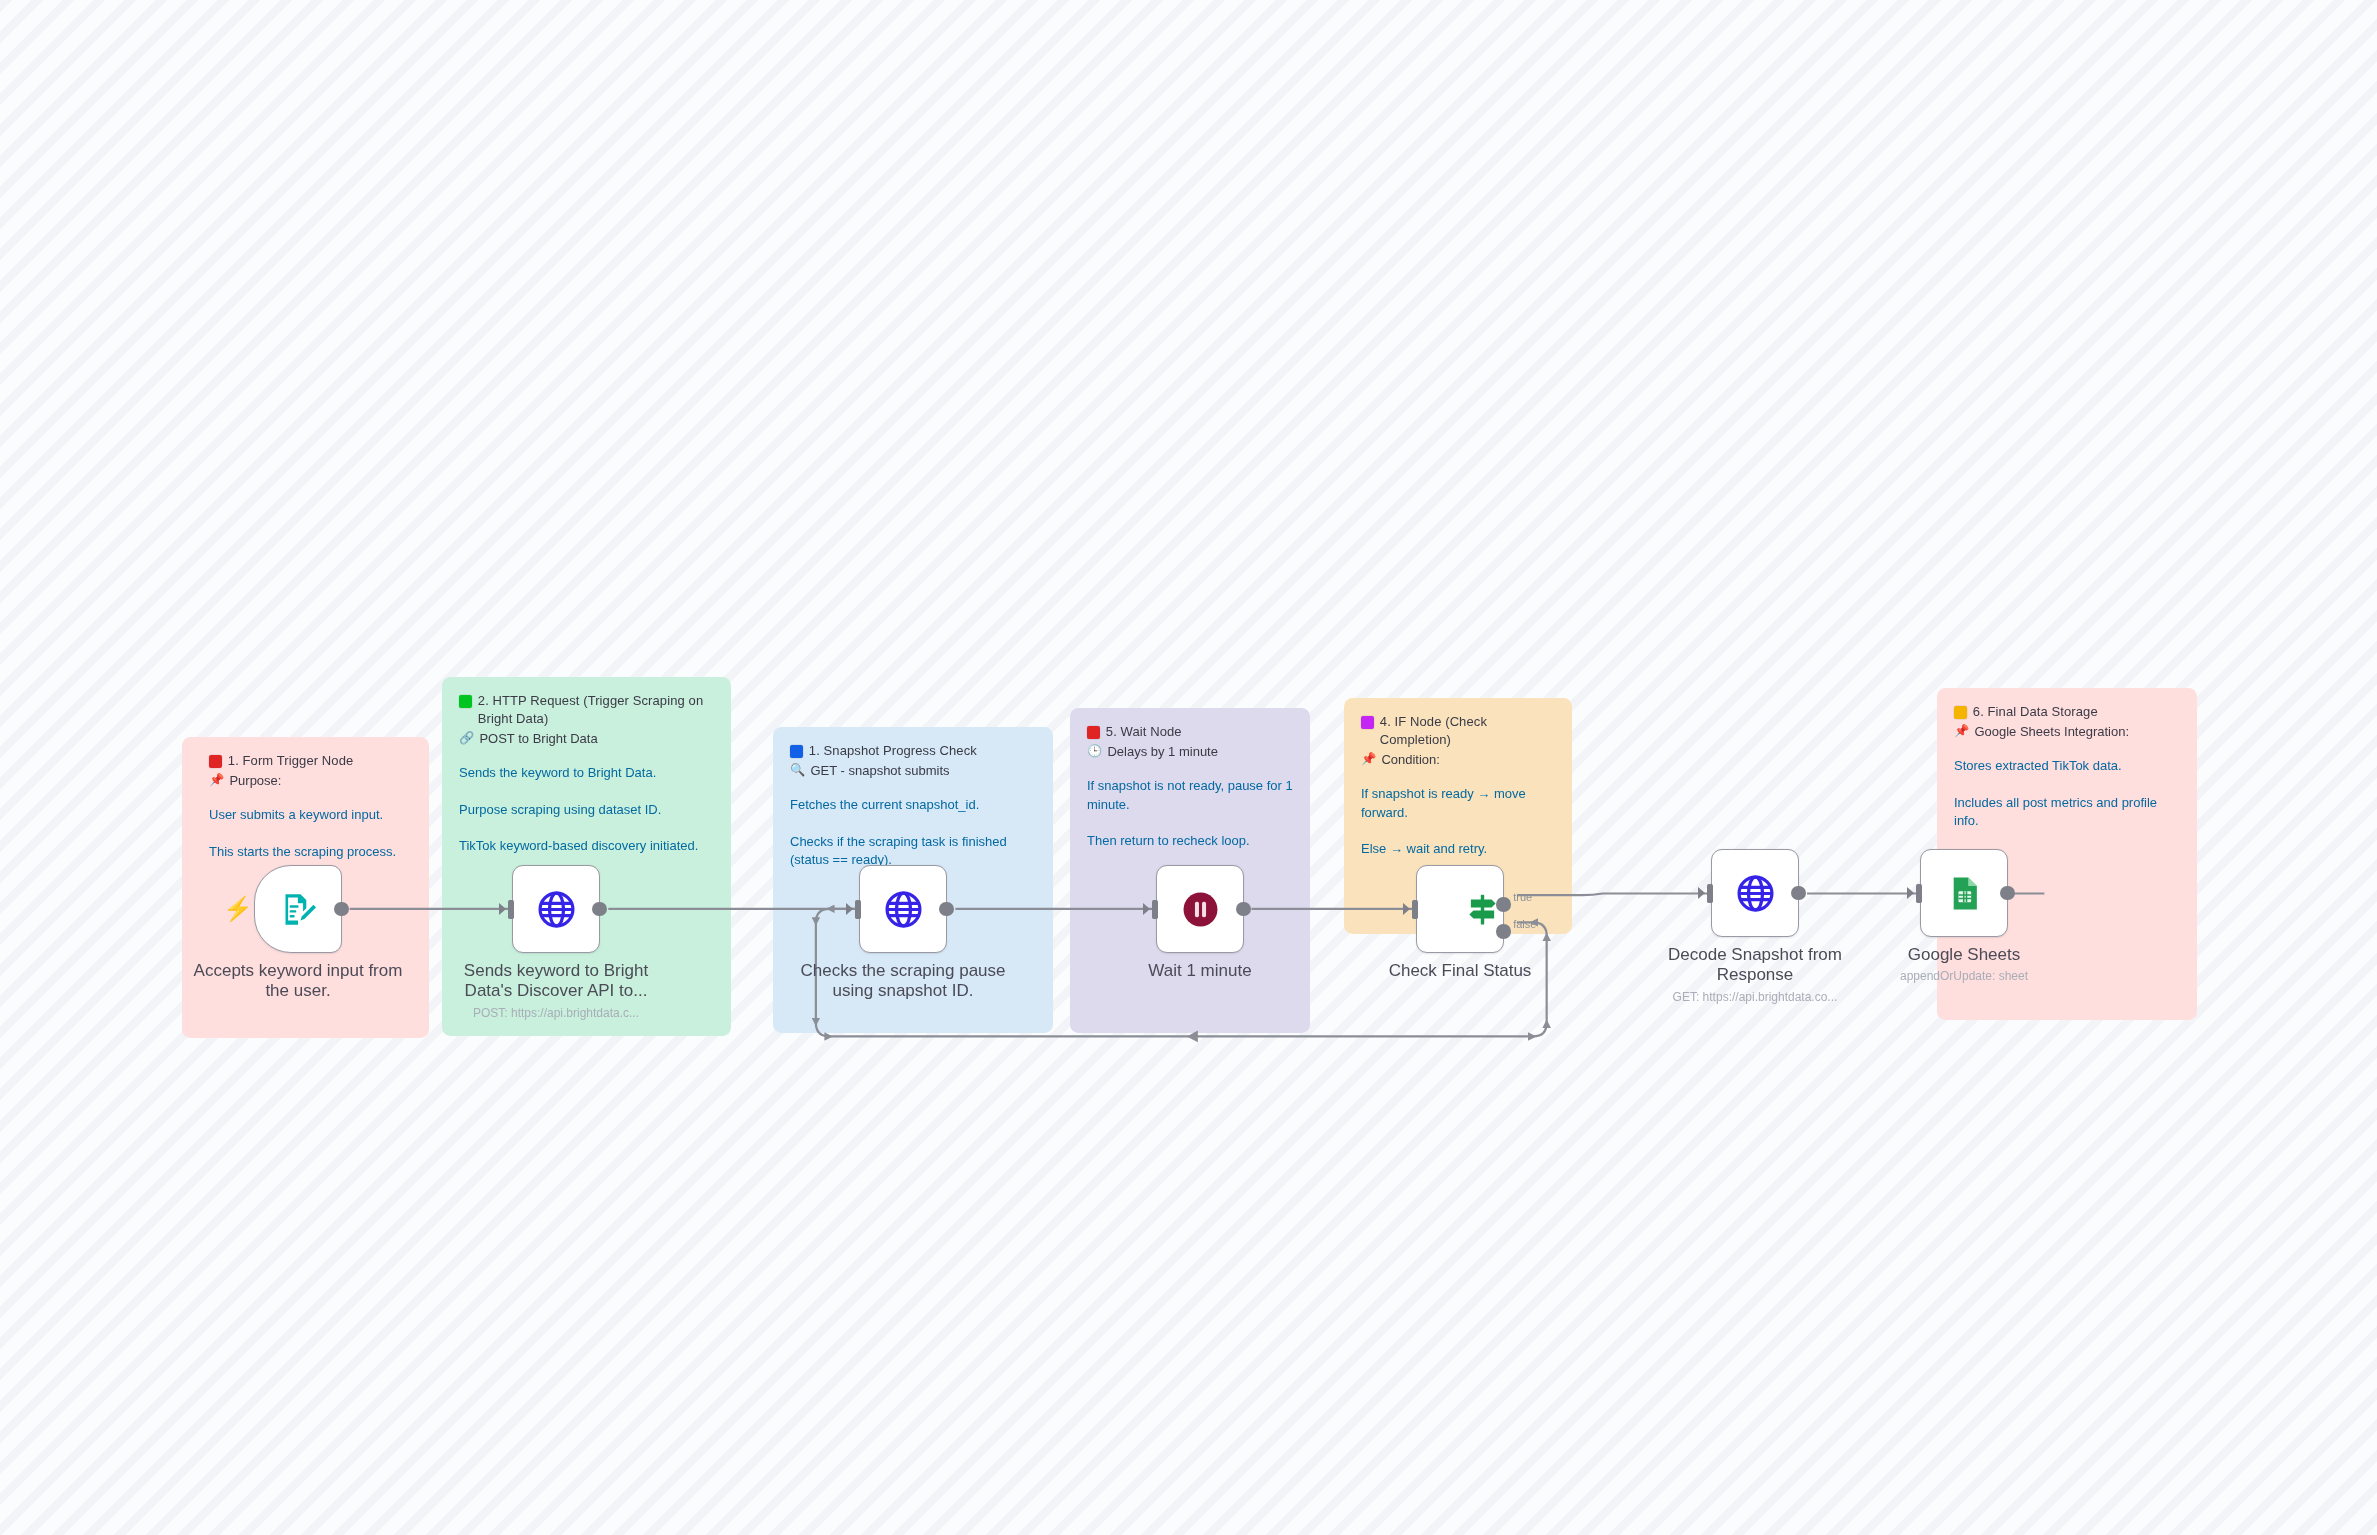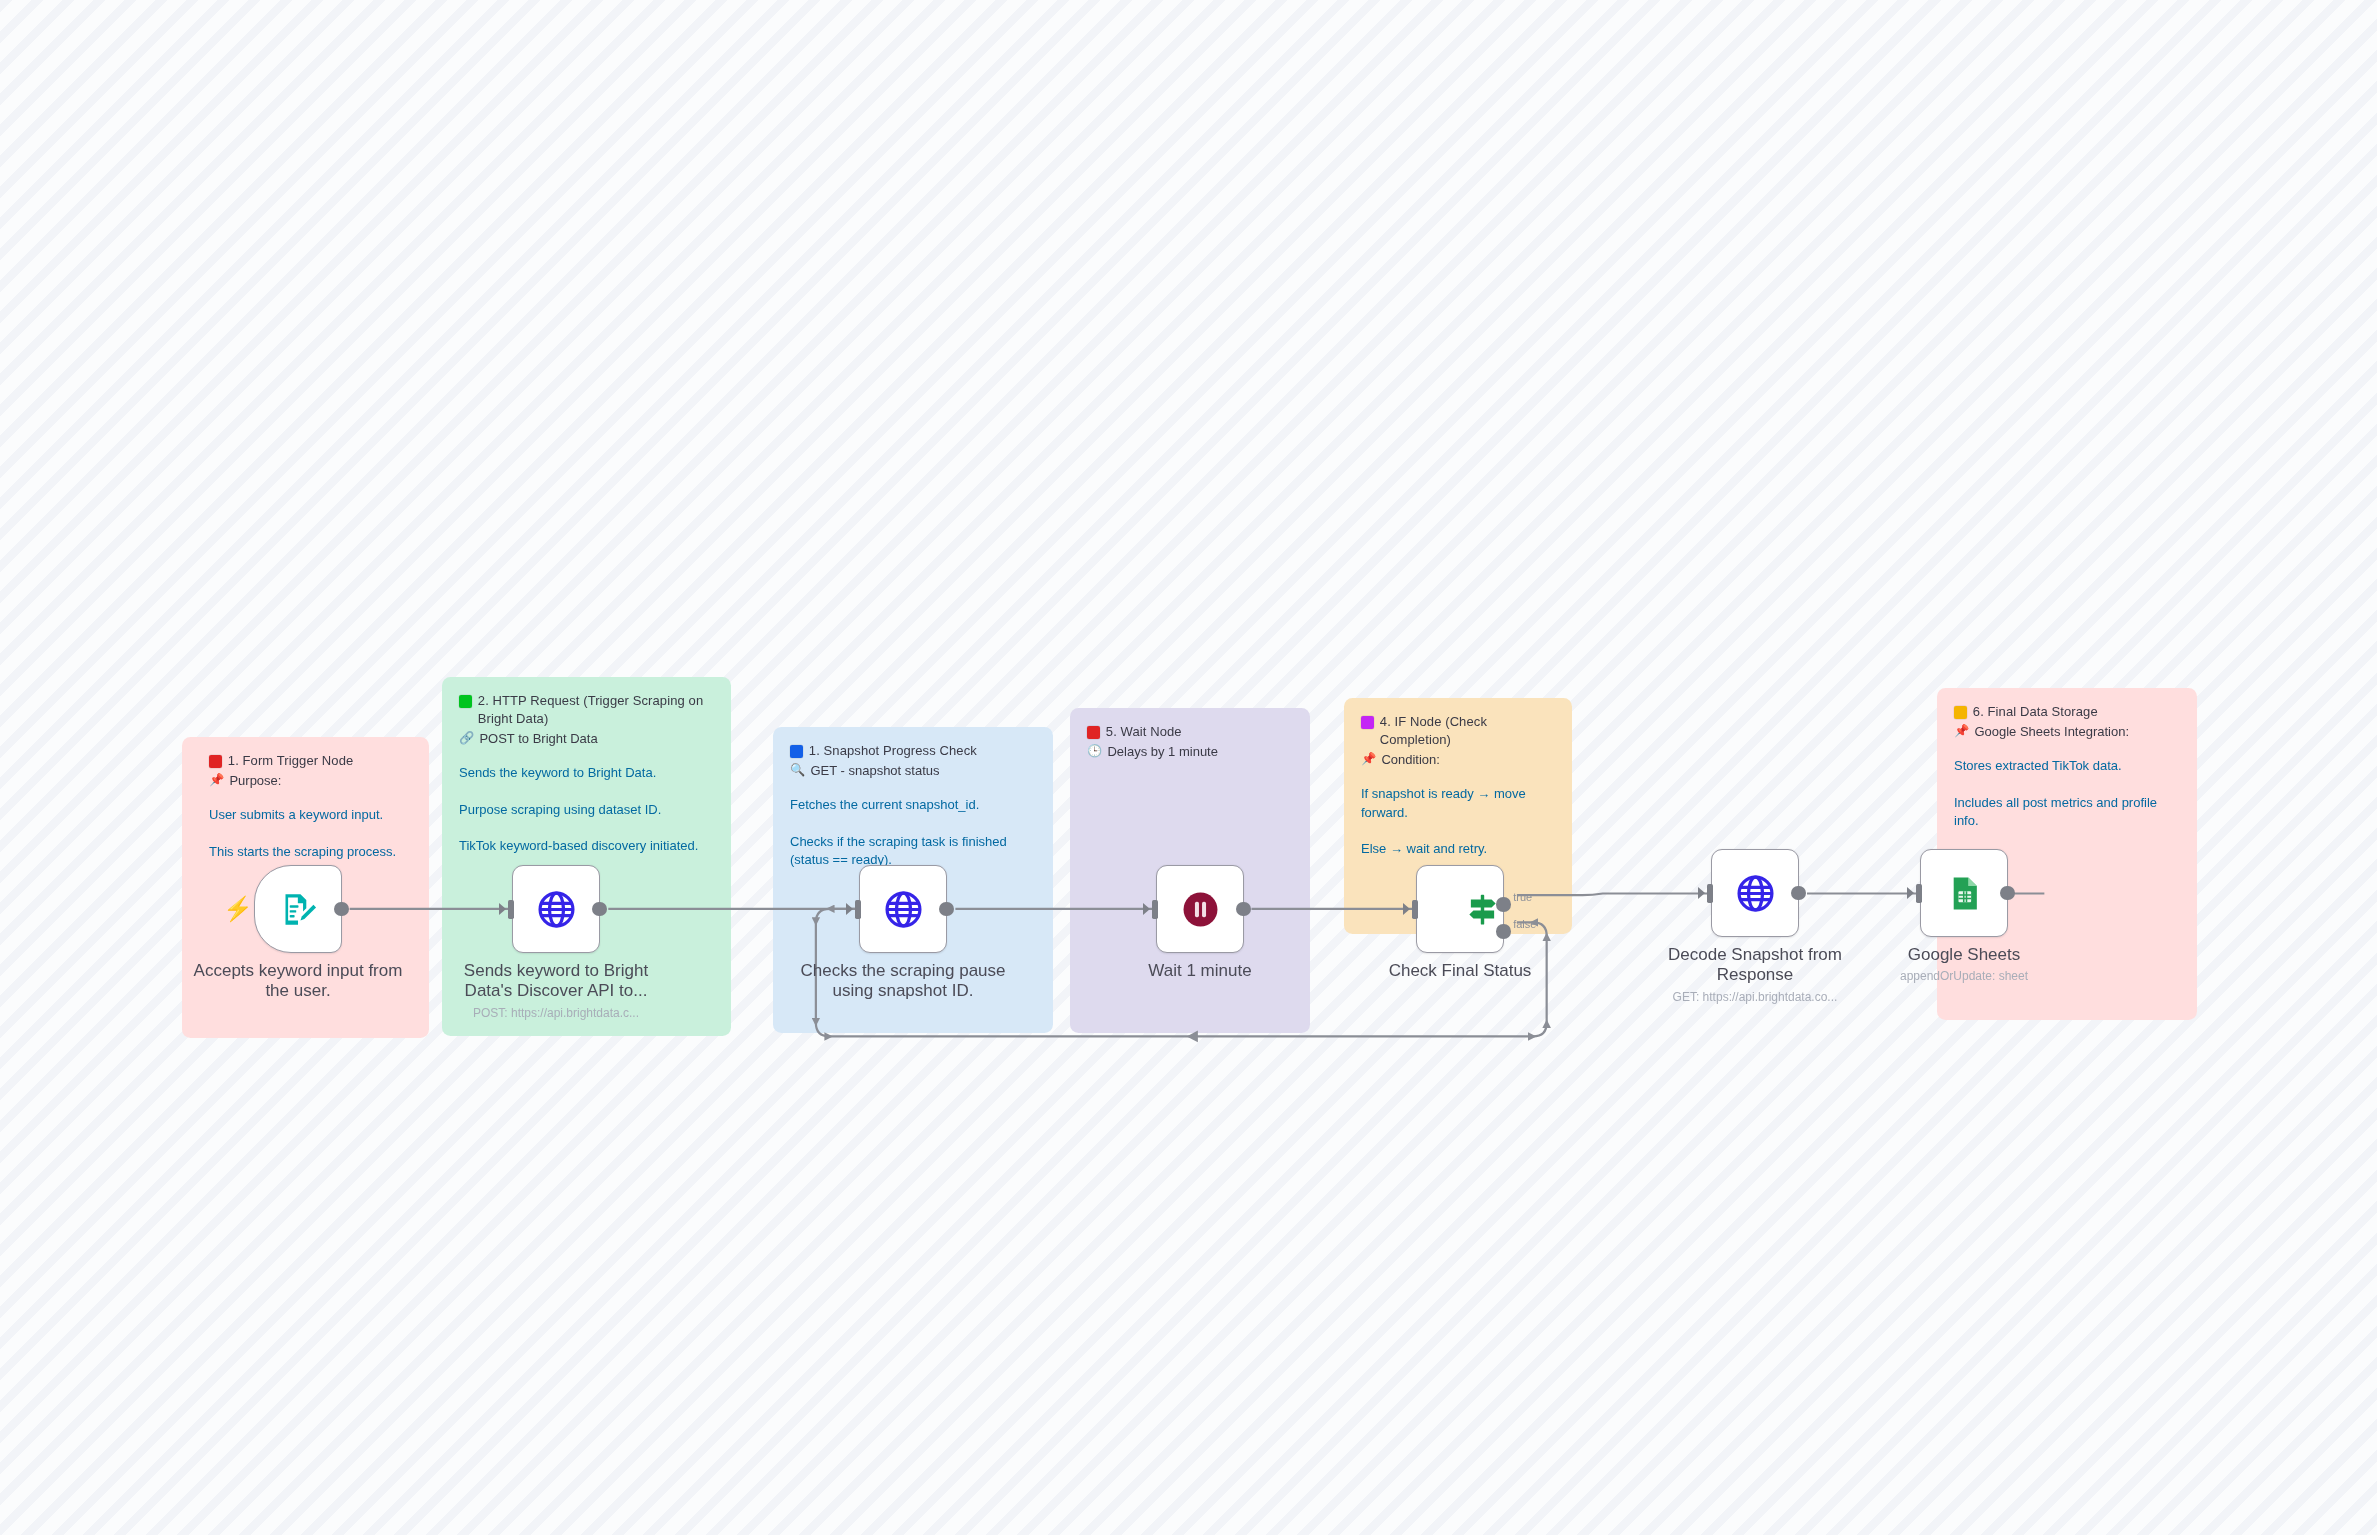--- a/index.html
+++ b/index.html
@@ -181,36 +181,40 @@
     </div>
   </div>
 
   <div class="sticky" style="left:773px; top:727px; width:280px; height:306px; background:#d7e8f7;">
     <div class="sticky-title">
       <span class="sticky-swatch" style="background:#1360e8;"></span>
       <span>1. Snapshot Progress Check</span>
     </div>
     <div class="sticky-sub">
       <span class="gi">🔍</span>
-      <span>GET - snapshot status</span>
+      <span>GET - snapshot submits</span>
     </div>
     <div class="sticky-body">
       <p>Fetches the current snapshot_id.</p>
       <p>Checks if the scraping task is finished (status == ready).</p>
     </div>
   </div>
 
   <div class="sticky" style="left:1070px; top:708px; width:240px; height:325px; background:#dedaee;">
     <div class="sticky-title">
       <span class="sticky-swatch" style="background:#e02424;"></span>
       <span>5. Wait Node</span>
     </div>
     <div class="sticky-sub">
       <span class="gi">🕒</span>
       <span>Delays by 1 minute</span>
+    </div>
+    <div class="sticky-body">
+      <p>If snapshot is not ready, pause for 1 minute.</p>
+      <p>Then return to recheck loop.</p>
     </div>
   </div>
 
   <div class="sticky" style="left:1344px; top:698px; width:228px; height:236px; background:#fae3bc;">
     <div class="sticky-title">
       <span class="sticky-swatch" style="background:#c425f5;"></span>
       <span>4. IF Node (Check Completion)</span>
     </div>
     <div class="sticky-sub">
       <span class="gi">📌</span>

